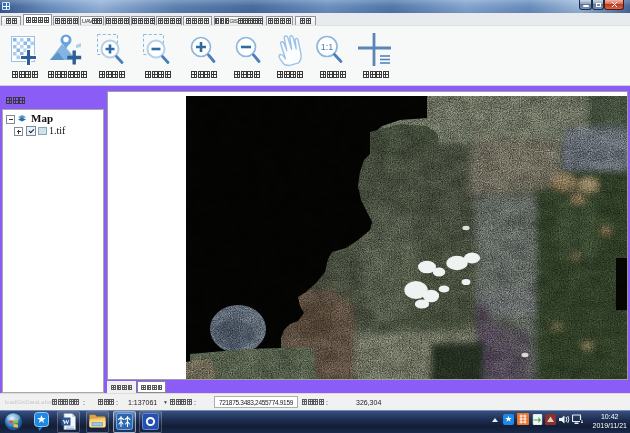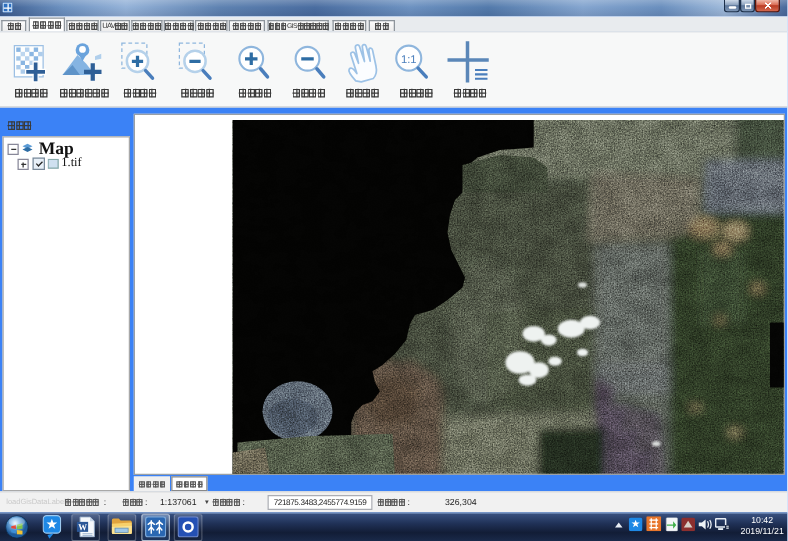--- a/index.html
+++ b/index.html
@@ -1,15 +1,15 @@
 <!DOCTYPE html>
 <html><head><meta charset="utf-8"><style>
 *{margin:0;padding:0;box-sizing:border-box}
 html,body{width:630px;height:433px;overflow:hidden;font-family:"Liberation Sans",sans-serif}
-#win{position:relative;width:630px;height:433px;background:#3b82f6}
+#win{position:relative;width:630px;height:433px;background:#8b5cf6}
 .ab{position:absolute}
 
 .z{display:flex;gap:.5px;position:absolute}
 .z b{width:6px;height:6.5px;flex:none;box-shadow:inset 0 0 0 1px #3a3a3a;background:linear-gradient(#3a3a3a,#3a3a3a) 50% 50%/100% 1px no-repeat,linear-gradient(#3a3a3a,#3a3a3a) 50% 50%/1px 100% no-repeat}
 .z.s6 b{width:5px;height:5.5px}
 .z.g b{box-shadow:inset 0 0 0 1px #5a5a5a;background:linear-gradient(#5a5a5a,#5a5a5a) 50% 50%/100% 1px no-repeat,linear-gradient(#5a5a5a,#5a5a5a) 50% 50%/1px 100% no-repeat}
 
 #title{position:absolute;left:0;top:0;width:630px;height:13px;background:linear-gradient(180deg,rgba(255,255,255,.22),rgba(255,255,255,0) 45%,rgba(0,0,30,.10)),linear-gradient(90deg,#3c5d90 0%,#6c91c0 8%,#94b2d8 16%,#5e82b1 28%,#4a6da0 40%,#6d92c1 52%,#537aab 62%,#84a5cf 74%,#6a8fbe 84%,#9eb9da 92%,#49699b 100%)}
 #ticon{position:absolute;left:2px;top:2px;width:8px;height:8px;background:#2d6fc0;box-shadow:inset 0 0 0 1px #cfe3f7;border-radius:1px}
 #ticon:before{content:"";position:absolute;left:1px;top:1px;width:6px;height:6px;background:linear-gradient(#fff,#fff) 50% 50%/6px 1px no-repeat,linear-gradient(#fff,#fff) 50% 50%/1px 6px no-repeat}
@@ -264,21 +264,21 @@
     </div>
   <div id="treebox"></div>
 
   <div class="ab" style="left:6px;top:115px;width:9px;height:9px;border:1px solid #889;background:#fff">
       <div class="ab" style="left:1.5px;top:3px;width:4px;height:1px;background:#333"></div>
     </div>
   <svg class="ab" style="left:17px;top:113px" width="12" height="11" viewBox="0 0 12 11">
       <path d="M1 4 L5 2 L9 4 L5 6 Z" fill="#5b9bd5"></path>
       <path d="M1 6.5 L5 4.5 L9 6.5 L5 8.5 Z" fill="#2e6da4"></path>
     </svg>
-  <div class="ab" style="left:31px;top:112px;font-size:14px;font-weight:bold;color:#111;font-family:'Liberation Serif',serif">Map</div>
+  <div class="ab" style="left:31px;top:112px;font-size:11px;font-weight:bold;color:#111;font-family:'Liberation Serif',serif">Map</div>
 
   <div class="ab" style="left:14px;top:127px;width:9px;height:9px;border:1px solid #889;background:#fff">
       <div class="ab" style="left:1.5px;top:3px;width:4px;height:1px;background:#333"></div>
       <div class="ab" style="left:3px;top:1.5px;width:1px;height:4px;background:#333"></div>
     </div>
   <div class="ab" style="left:26px;top:126px;width:10px;height:10px;border:1px solid #7a8a9a;background:#e8f0f8">
       <div class="ab" style="left:2px;top:2px;width:5px;height:3px;border-left:1.5px solid #222;border-bottom:1.5px solid #222;transform:rotate(-45deg)"></div>
     </div>
   <div class="ab" style="left:38px;top:127px;width:9px;height:8px;background:#cfe0f0;box-shadow:inset 0 0 0 1px #8aa"></div>
   <div class="ab" style="left:49px;top:125px;font-size:10px;color:#111;font-family:'Liberation Serif',serif">1.tif</div>

